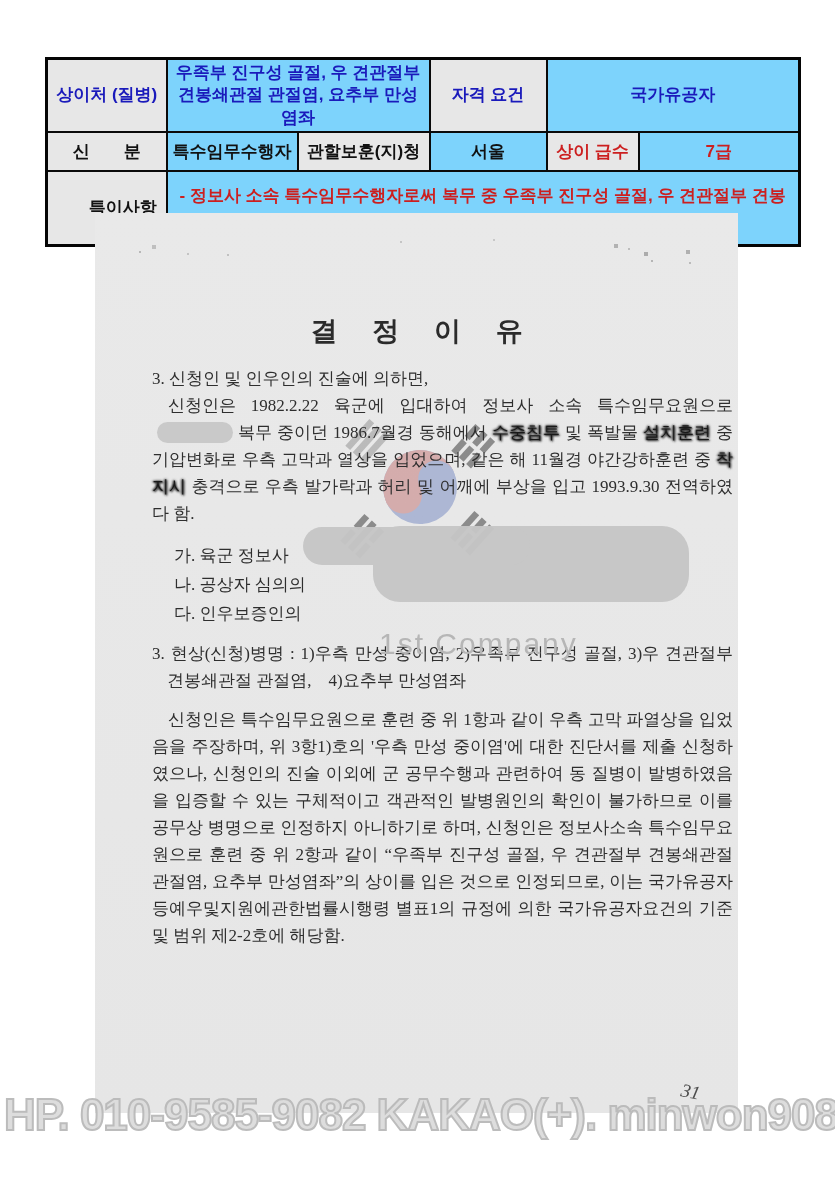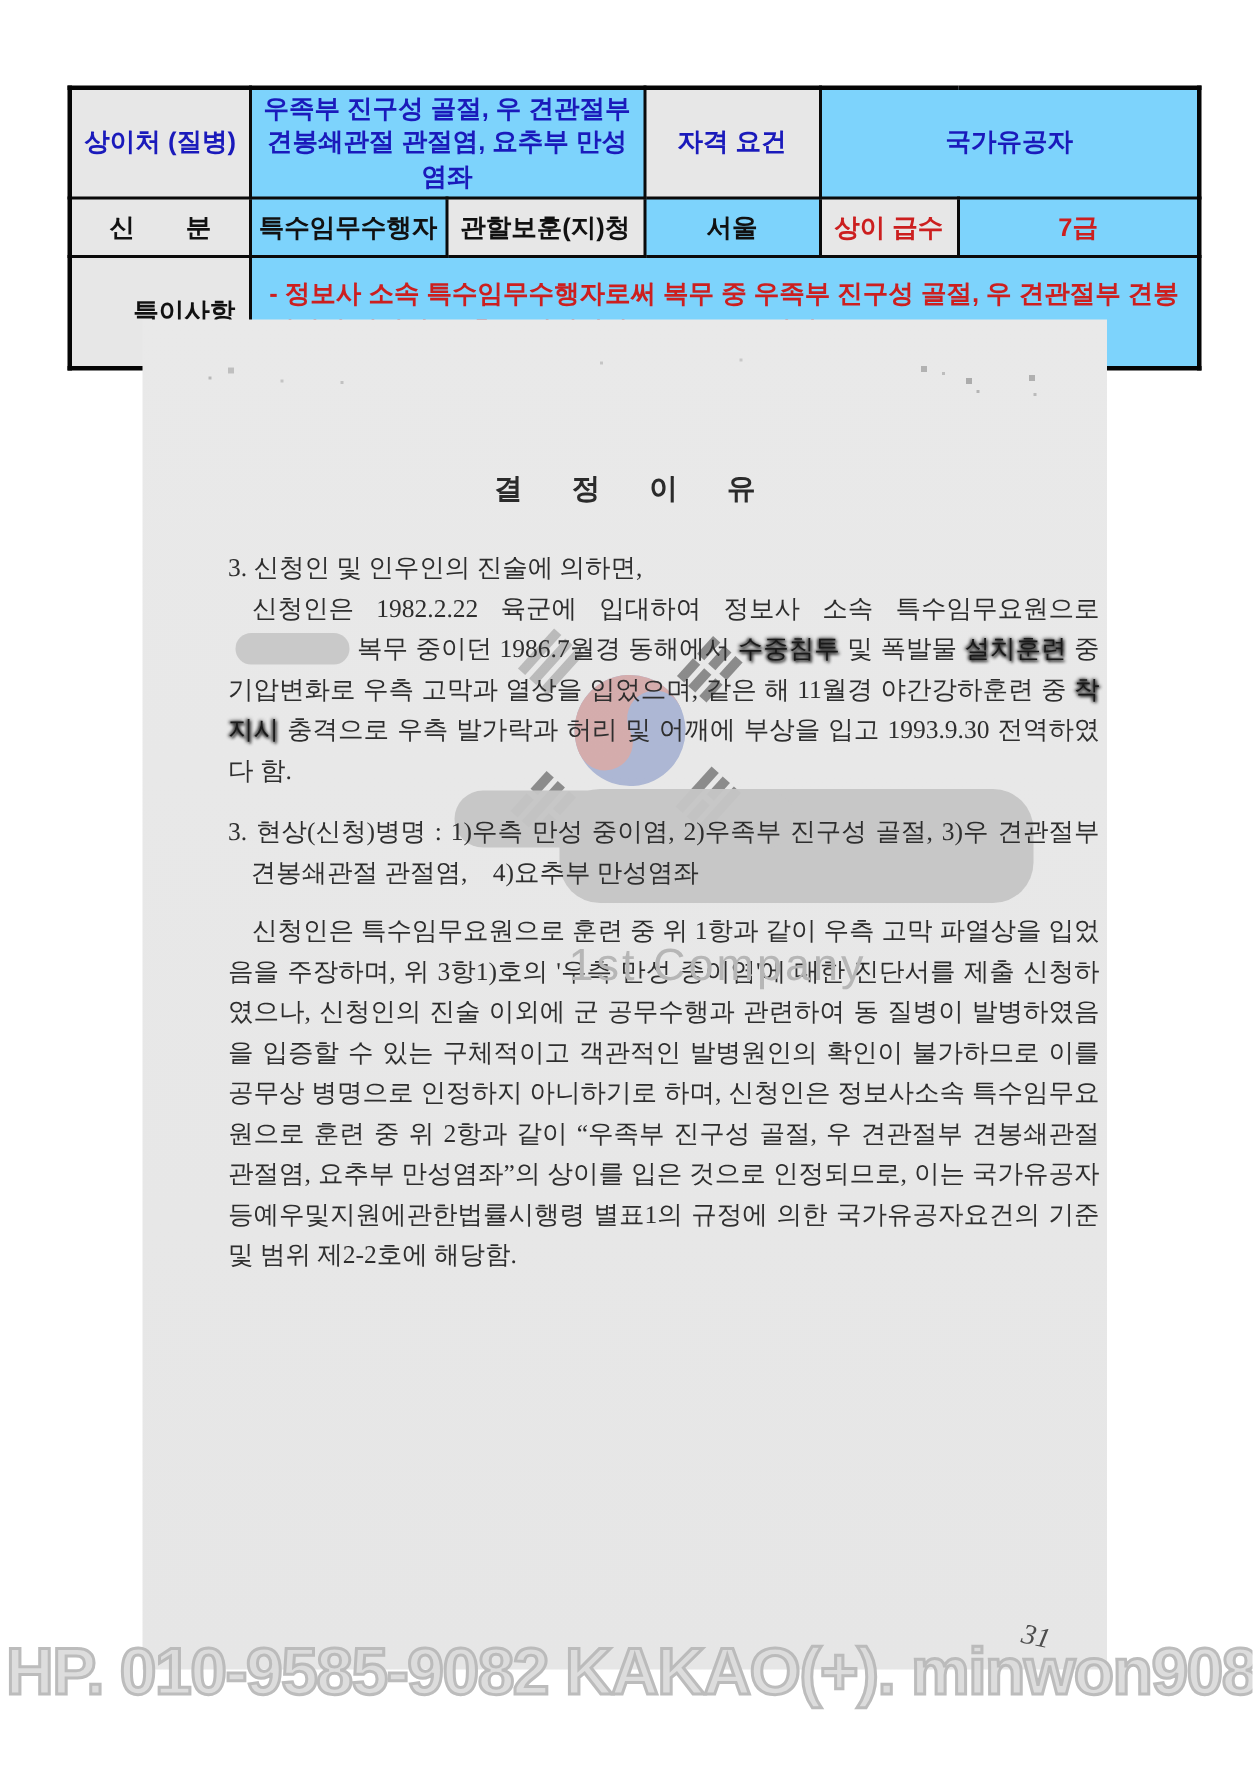--- a/index.html
+++ b/index.html
@@ -33,21 +33,21 @@
     background:linear-gradient(180deg,#e9e9e9 0%,#e6e6e6 100%);
   }
   .specks{position:absolute;left:0;top:0;width:2px;height:2px;background:transparent;
     box-shadow:520px 32px 0 1px #a5a5a5,533px 35px 0 0 #b3b3b3,550px 40px 0 1px #9d9d9d,
       556px 47px 0 0 #a9a9a9,592px 38px 0 1px #a2a2a2,594px 49px 0 0 #b0b0b0,
       44px 38px 0 0 #adadad,58px 33px 0 1px #b5b5b5,92px 40px 0 0 #bcbcbc,
       132px 41px 0 0 #b8b8b8,305px 28px 0 0 #bdbdbd,398px 26px 0 0 #c0c0c0;
     opacity:.8;}
   .doc-title{
     position:absolute;left:0;top:100px;width:100%;text-align:center;
-    font-family:"Liberation Serif",serif;font-weight:bold;font-size:19px;
+    font-family:"Liberation Serif",serif;font-weight:bold;font-size:27px;
     letter-spacing:14px;text-indent:14px;color:#2b2b2b;
   }
   .doc-body{
     position:absolute;left:57px;top:152px;width:581px;
     font-family:"Liberation Serif",serif;font-size:17px;line-height:27px;
     color:#2e2e2e;text-align:justify;
   }
   .doc-body p{margin:0;}
   .indent{text-indent:16px;}
   .hang{padding-left:15px;text-indent:-15px;}
@@ -179,20 +179,25 @@
   <div class="doc-title">결 정 이 유</div>
 
   <div class="doc-body">
 
     <div>
       <p>3. 신청인 및 인우인의 진술에 의하면,</p>
       <p class="indent"><span>신청인은 1982.2.22 육군에 입대하여 정보사 소속 특수임무요원으로</span><span class="redact-inline"></span><span>복무 중이던 1986.7월경 동해에서 </span><span class="scribble">수중침투</span><span> 및 폭발물 </span><span class="scribble">설치훈련</span><span> 중 기압변화로 우측 고막과 열상을 입었으며, 같은 해 11월경 야간강하훈련 중 </span><span class="scribble">착지시</span><span> 충격으로 우측 발가락과 허리 및 어깨에 부상을 입고 1993.9.30 전역하였다 함.</span></p>
     </div>
 
     <div class="gap-md">
+      <div class="sub-list">
+        <p>가. 육군 정보사</p>
+        <p>나. 공상자 심의의</p>
+        <p>다. 인우보증인의</p>
+      </div>
     </div>
 
     <div class="gap-sm">
       <p class="hang">3. 현상(신청)병명 : 1)우측 만성 중이염, 2)우족부 진구성 골절, 3)우 견관절부 견봉쇄관절 관절염, 4)요추부 만성염좌</p>
     </div>
 
     <div class="gap-sm">
       <p class="indent">신청인은 특수임무요원으로 훈련 중 위 1항과 같이 우측 고막 파열상을 입었음을 주장하며, 위 3항1)호의 '우측 만성 중이염'에 대한 진단서를 제출 신청하였으나, 신청인의 진술 이외에 군 공무수행과 관련하여 동 질병이 발병하였음을 입증할 수 있는 구체적이고 객관적인 발병원인의 확인이 불가하므로 이를 공무상 병명으로 인정하지 아니하기로 하며, 신청인은 정보사소속 특수임무요원으로 훈련 중 위 2항과 같이 “우족부 진구성 골절, 우 견관절부 견봉쇄관절 관절염, 요추부 만성염좌”의 상이를 입은 것으로 인정되므로, 이는 국가유공자등예우및지원에관한법률시행령 별표1의 규정에 의한 국가유공자요건의 기준 및 범위 제2-2호에 해당함.</p>
     </div>
 

